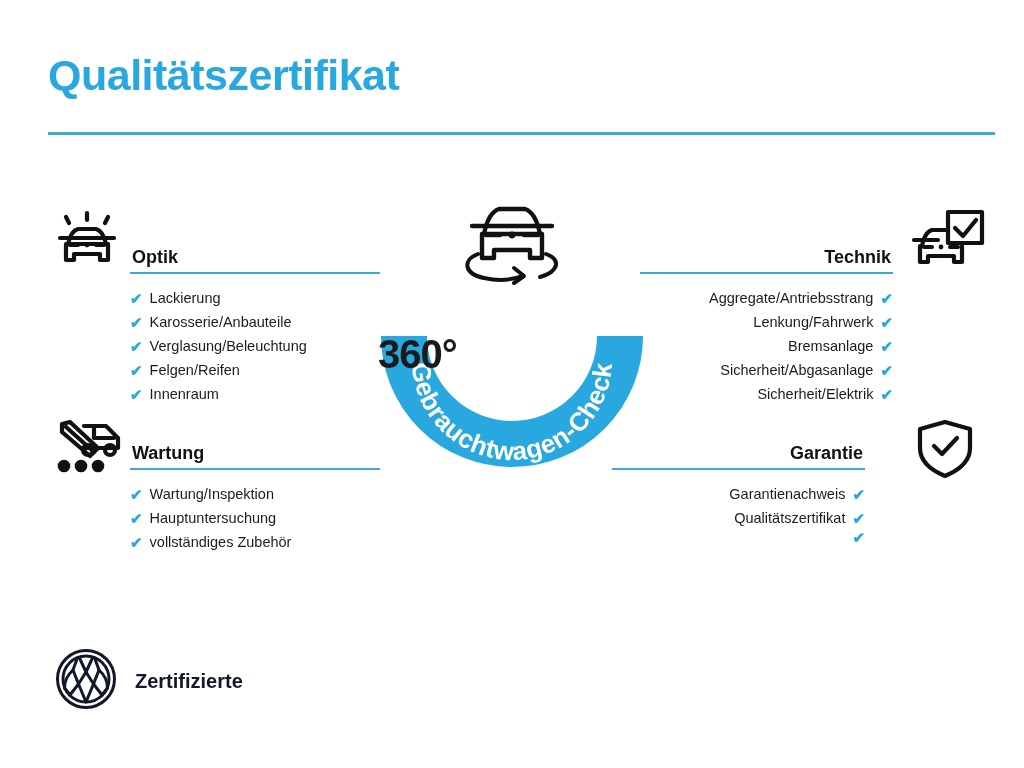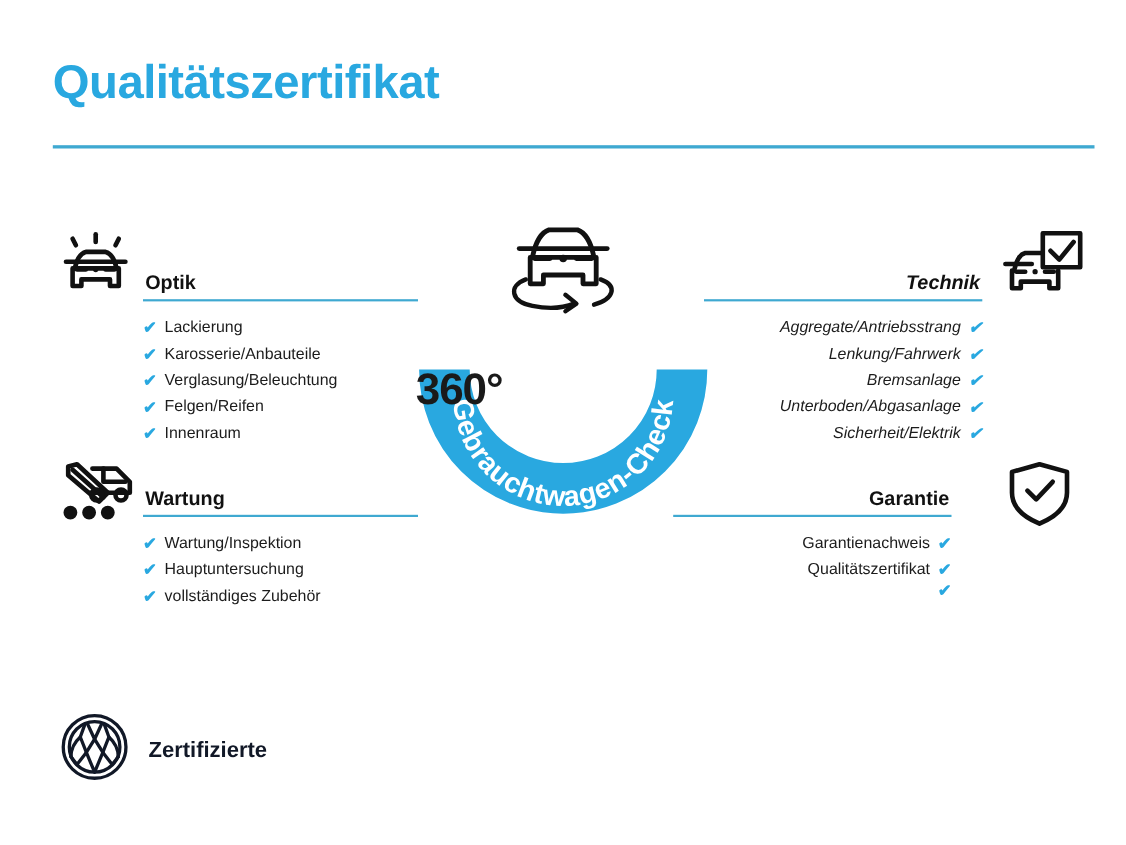--- a/index.html
+++ b/index.html
@@ -235,41 +235,41 @@
     <path d="M12 38 L12 54 L20 54 L20 48 L46 48 L46 54 L54 54 L54 38"></path>
     <path d="M6 32 L30 32"></path>
     <path d="M16 39 L24 39"></path>
     <path d="M42 39 L50 39"></path>
     <circle cx="33" cy="39" r="2.4" fill="#111111" stroke="none"></circle>
     <rect x="40" y="4" width="34" height="31"></rect>
     <path d="M47 20 L55 28 L68 12"></path>
   </svg>
 </div>
 
-<div class="section col-right" style="left:640px; top:232px;font-style:italic;">
+<div class="section col-right" style="left:640px; top:232px;">
   <div class="section-head">
     <div class="section-title">Technik</div>
     <div class="section-rule"></div>
   </div>
   <ul class="check-list">
     <li>
         <span class="check">✔</span>
         <span>Aggregate/Antriebsstrang</span>
       </li>
     <li>
         <span class="check">✔</span>
         <span>Lenkung/Fahrwerk</span>
       </li>
     <li>
         <span class="check">✔</span>
         <span>Bremsanlage</span>
       </li>
     <li>
         <span class="check">✔</span>
-        <span>Unterboden/Abgasanlage</span>
+        <span>Sicherheit/Abgasanlage</span>
       </li>
     <li>
         <span class="check">✔</span>
         <span>Sicherheit/Elektrik</span>
       </li>
   </ul>
 </div>
 
 <div class="sec-icon" style="left:912px; top:418px;">
   <svg width="66" height="62" viewBox="0 0 66 62" fill="none" stroke="#111111" stroke-width="4.2" stroke-linecap="round" stroke-linejoin="round">

